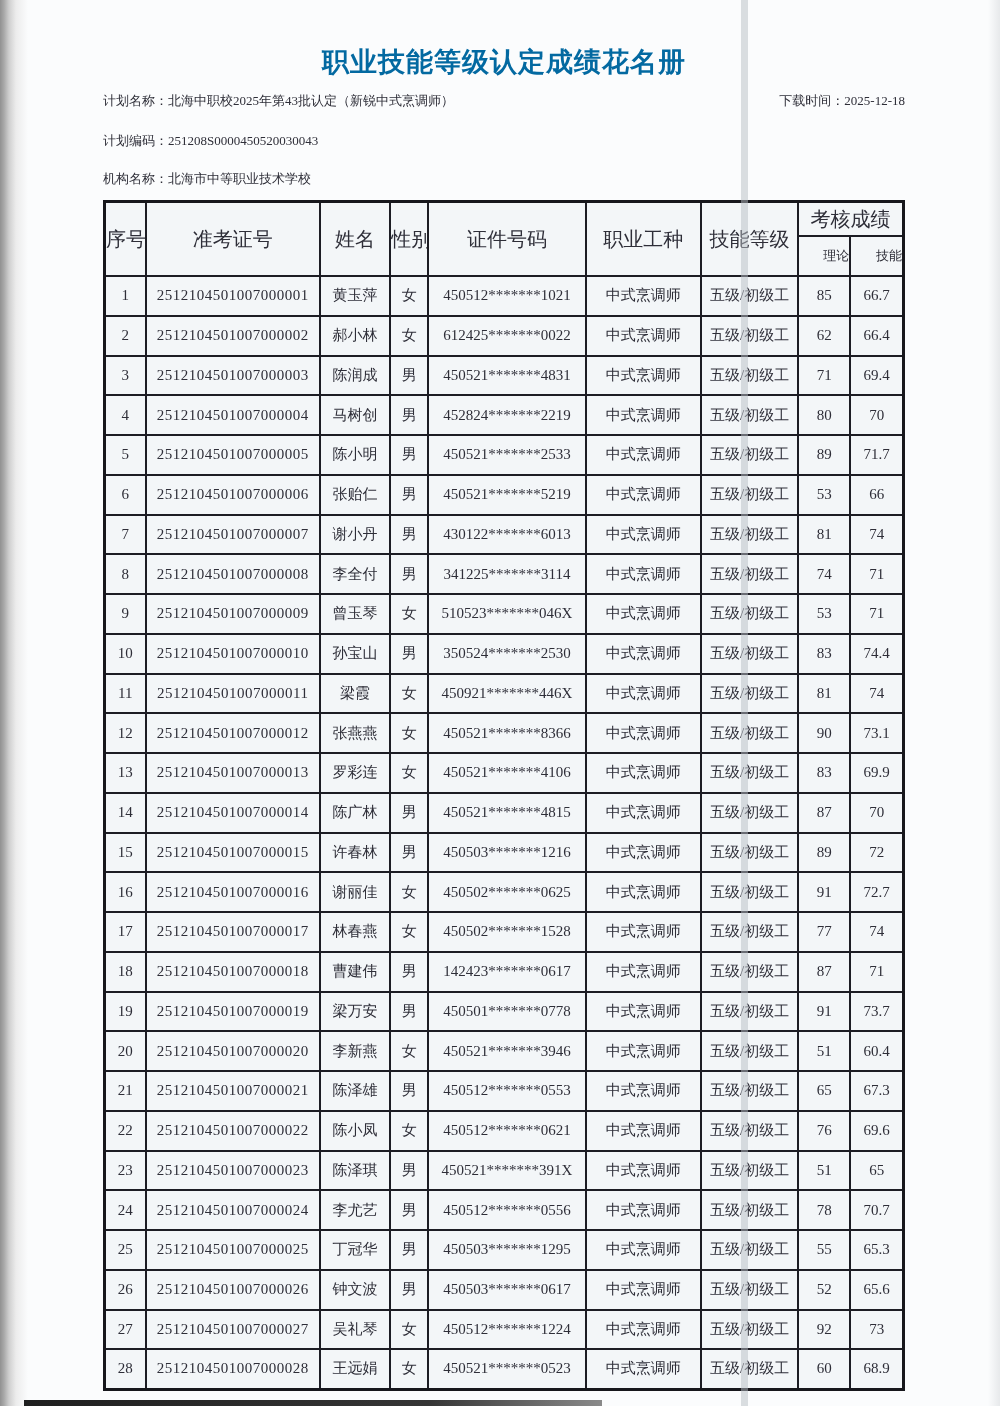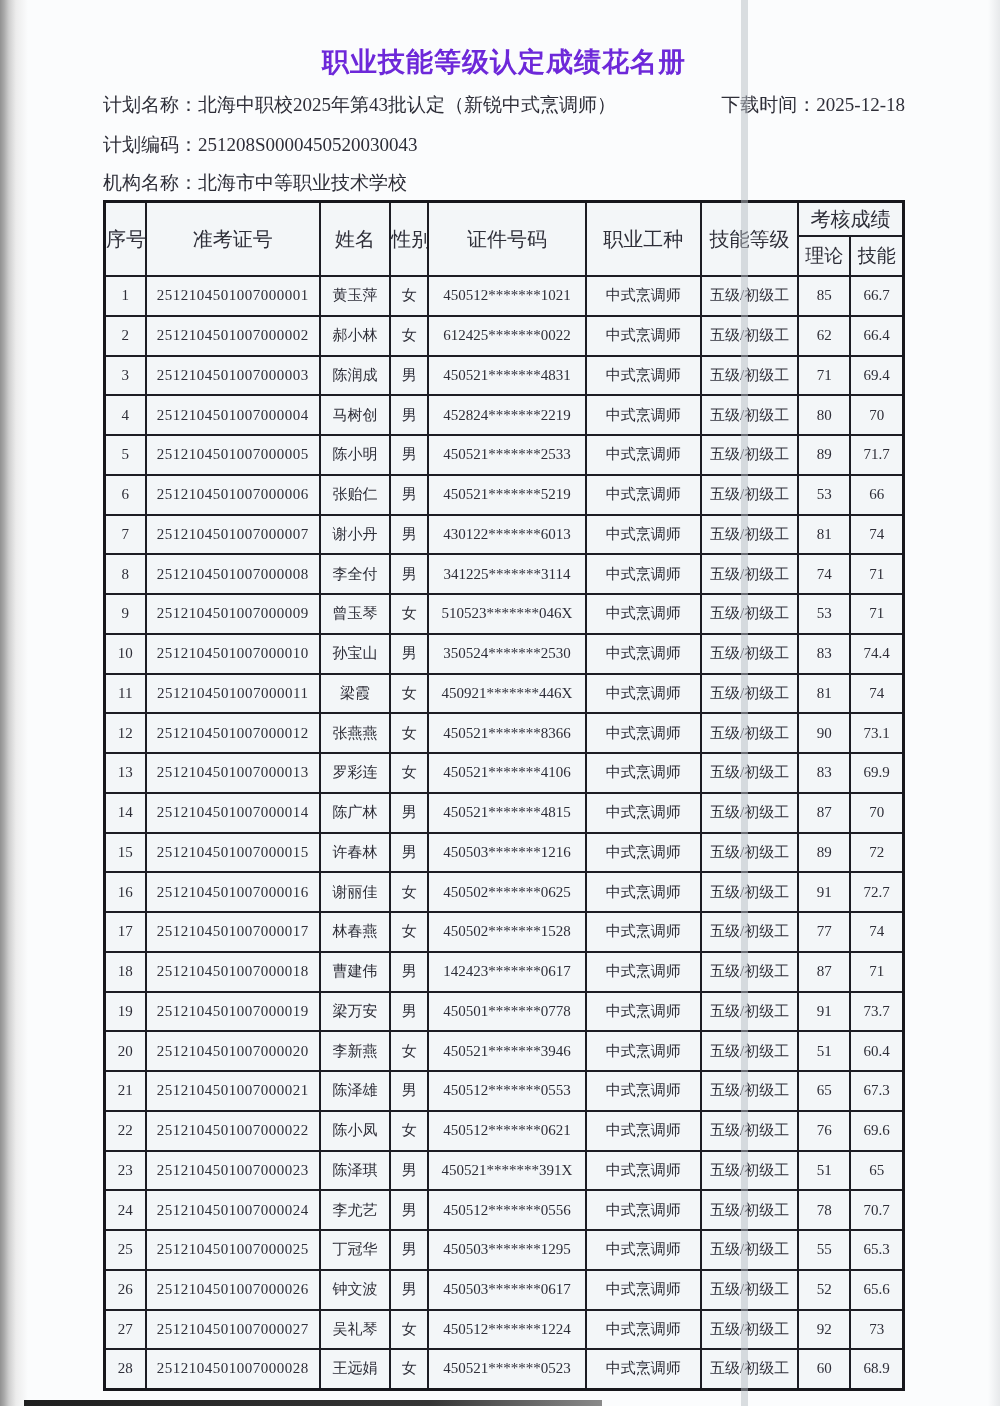--- a/index.html
+++ b/index.html
@@ -30,25 +30,25 @@
   .bottom-band {
     position: absolute; left: 24px; bottom: 0; width: 578px; height: 6px; z-index: 45;
     background: linear-gradient(to right, #1f1f1f 0%, #353535 70%, #8a8a8a 100%);
     pointer-events: none;
   }
   
   .doc-title {
     position: absolute; top: 44px; left: 103px; width: 802px;
     text-align: center;
     font-size: 27px; font-weight: bold; letter-spacing: 1px;
-    color: #6d28d9;
+    color: #0369a1;
   }
   .meta-line {
     position: absolute; left: 103px; width: 802px;
-    font-size: 19px; color: #2e2e38;
+    font-size: 13px; color: #2e2e38;
     display: flex; justify-content: space-between;
   }
   .meta-1 { top: 92px; }
   .meta-2 { top: 132px; }
   .meta-3 { top: 170px; text-align: right; }
   
   table.score-table {
     position: absolute; top: 200px; left: 103px; width: 802px;
     border-collapse: collapse;
     table-layout: fixed;
@@ -57,21 +57,21 @@
   }
   .score-table th, .score-table td {
     border: 2px solid #1d1d24;
     text-align: center; vertical-align: middle;
     padding: 0;
     font-weight: normal;
     color: #2e2e38;
     overflow: hidden; white-space: nowrap;
   }
   .score-table thead tr.h1 th { height: 32px; font-size: 20px; }
-  .score-table thead tr.h2 th { height: 38px; font-size: 19px; }
+  .score-table thead tr.h2 th { height: 38px; font-size: 13px; text-align: right; }
   .score-table thead th[rowspan] { height: auto; text-align: center; }
   .score-table tbody tr { height: 39.75px; }
   .score-table tbody td { font-size: 15px; }
   .score-table td.c-admission { letter-spacing: 0.5px; }
 </style>
 </head>
 <body>
 
 <div class="edge-left"></div>
 <div class="edge-right"></div>

